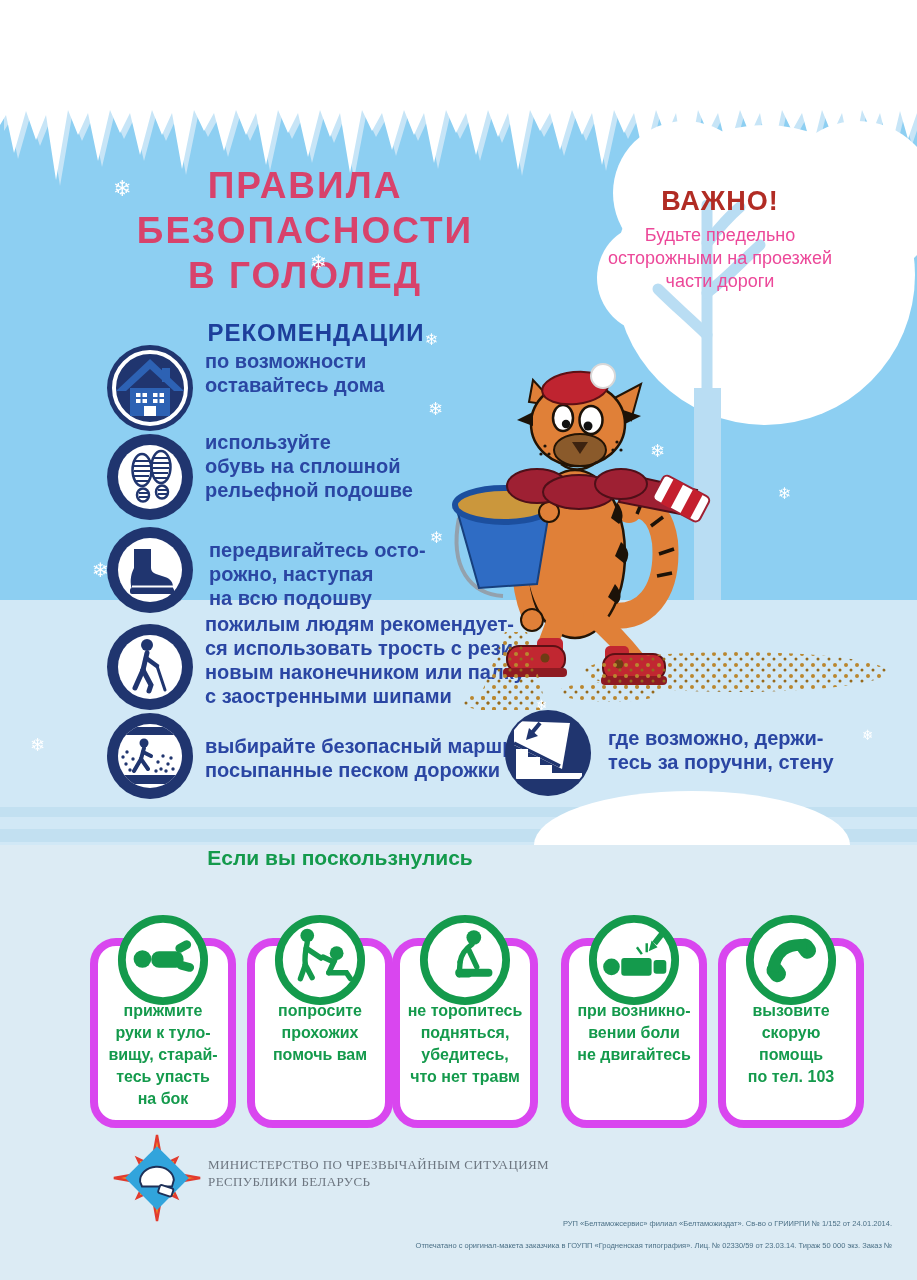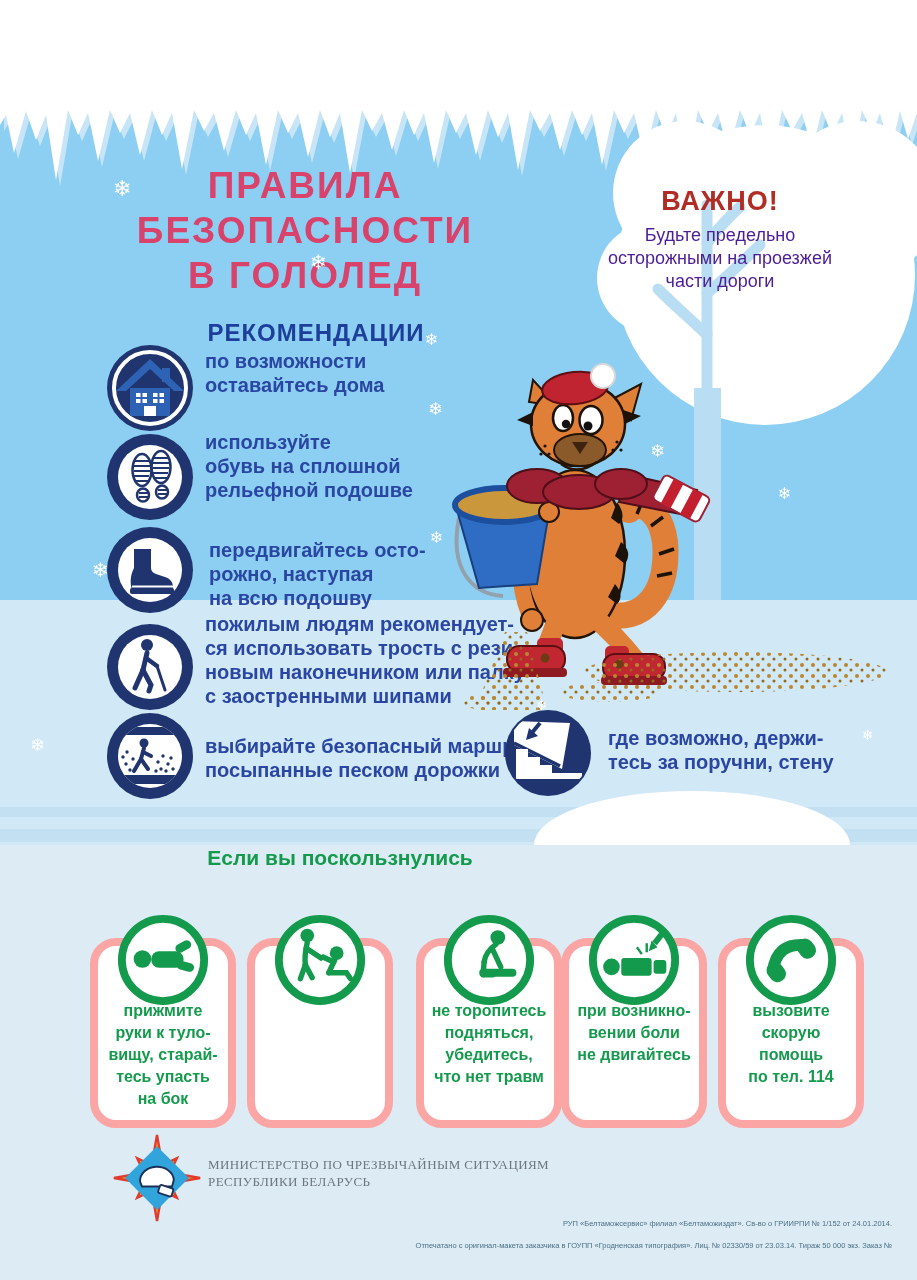--- a/index.html
+++ b/index.html
@@ -10,29 +10,29 @@
   .bg{position:absolute;left:0;width:917px;}
   .sky{top:95px;height:505px;background:#8dcff2;}
   .mid{top:600px;height:245px;background:#d1e8f6;}
   .pale{top:845px;height:435px;background:#dcebf4;}
   .stripe{position:absolute;left:0;width:917px;background:#c2e0f1;}
   .mound{position:absolute;left:534px;top:791px;width:316px;height:54px;background:#fff;
          border-radius:158px 158px 0 0 / 54px 54px 0 0;}
   .title{margin:0;position:absolute;left:75px;top:163px;width:460px;text-align:center;
          color:#d8426b;font-size:37px;font-weight:bold;line-height:45px;letter-spacing:2px;}
   .imp-head{color:#b12c24;font-size:27px;font-weight:bold;text-align:center;letter-spacing:1px;}
-  .imp-body{color:#4c1d95;font-size:18px;line-height:23px;text-align:center;margin-top:7px;}
+  .imp-body{color:#ec4899;font-size:18px;line-height:23px;text-align:center;margin-top:7px;}
   .rec-head{margin:16px;position:absolute;left:130px;top:303px;width:340px;text-align:center;
             color:#1d3f9b;font-size:24px;font-weight:bold;letter-spacing:1px;}
   .rtext{margin:0;position:absolute;color:#2a46a3;font-size:20px;font-weight:bold;line-height:24px;}
   .ric{position:absolute;width:88px;height:88px;}
   .slip-head{margin:0;position:absolute;left:110px;top:846px;width:460px;text-align:center;
              color:#149a4c;font-size:21px;font-weight:bold;}
   .card{position:absolute;top:938px;width:146px;height:190px;box-sizing:border-box;
-        background:#fff;border:8px solid #fca5a5;border-radius:26px;text-decoration:underline;}
+        background:#fff;border:8px solid #d946ef;border-radius:26px;text-decoration:underline;}
   .ccirc{position:absolute;top:-33px;left:50%;transform:translateX(-50%);width:94px;height:94px;}
   .ctext{margin:0;position:absolute;top:54px;left:0;width:100%;text-align:center;
          color:#149a4c;font-size:16px;font-weight:bold;line-height:22px;}
   .ministry{margin:0;position:absolute;left:208px;top:1156px;color:#6d7680;font-size:13px;
             line-height:17px;letter-spacing:.4px;font-family:Liberation Serif, serif;}
   .imprint{position:absolute;right:12px;top:1206px;text-align:right;color:#4b7086;}
   .imprint p{margin:13px;font-size:7.5px;line-height:9px;}
   .flake{position:absolute;color:#ffffff;font-family:"DejaVu Sans",sans-serif;line-height:1;}
 </style>
 </head>
@@ -342,23 +342,26 @@
           <path d="M35,30 C33,39 32,46 33,53"></path>
             <path d="M33,53 L28,67"></path>
             <path d="M33,53 L40,66"></path>
           <path d="M34,36 L49,46"></path>
             <path d="M63,48 L57,61"></path>
             <path d="M57,61 L75,61 L79,67"></path>
             <path d="M62,50 L51,45"></path>
         </g>
       </svg>
     </span>
-  </div>
-
-  <div class="card" style="left:416px;padding-left:34px;">
+    <p class="ctext pre">попросите
+прохожих
+помочь вам</p>
+  </div>
+
+  <div class="card" style="left:392px;padding-left:34px;">
     <span class="ccirc">
       <svg width="94" height="94" viewBox="0 0 96 96">
         <circle cx="48" cy="48" r="42" fill="#fff" stroke="#149a4c" stroke-width="8"></circle>
         <g fill="#149a4c">
             <circle cx="57" cy="25" r="7.5"></circle>
             <rect x="38" y="57" width="38" height="8" rx="4"></rect>
           </g>
         <g stroke="#149a4c" stroke-width="5.5" fill="none" stroke-linecap="round">
           <path d="M55,32 C48,37 44,43 43,50"></path>
             <path d="M52,38 L60,55"></path>
@@ -399,21 +402,21 @@
         <g transform="rotate(-38 48 48)">
           <rect x="20" y="38" width="17" height="21" rx="8" fill="#149a4c"></rect>
           <rect x="59" y="38" width="17" height="21" rx="8" fill="#149a4c"></rect>
           <path d="M26,46 Q48,24 70,46" stroke="#149a4c" stroke-width="12" fill="none"></path>
         </g>
       </svg>
     </span>
     <p class="ctext pre">вызовите
 скорую
 помощь
-по тел. 114</p>
+по тел. 103</p>
   </div>
 
   <svg class="abs" style="left:112px;top:1133px;" width="90" height="90" viewBox="0 0 96 96">
     <polygon fill="#f59d20" stroke="#e23b2e" stroke-width="2.5" points="48,2 53.7,34.1 69.2,26.8 61.9,42.3 94,48 61.9,53.7 69.2,69.2 53.7,61.9 48,94 42.3,61.9 26.8,69.2 34.1,53.7 2,48 34.1,42.3 26.8,26.8 42.3,34.1"></polygon>
     <polygon points="48,14 82,48 48,82 14,48" fill="#31a4dc"></polygon>
     <g stroke="#1d3058" stroke-width="2" fill="#ffffff">
       <path d="M30,52 a18,15 0 0 1 36,-2 l-2,7 h-32 z"></path>
       <rect x="50" y="57" width="15" height="9" rx="2" transform="rotate(18 57 61)"></rect>
     </g>
   </svg>

